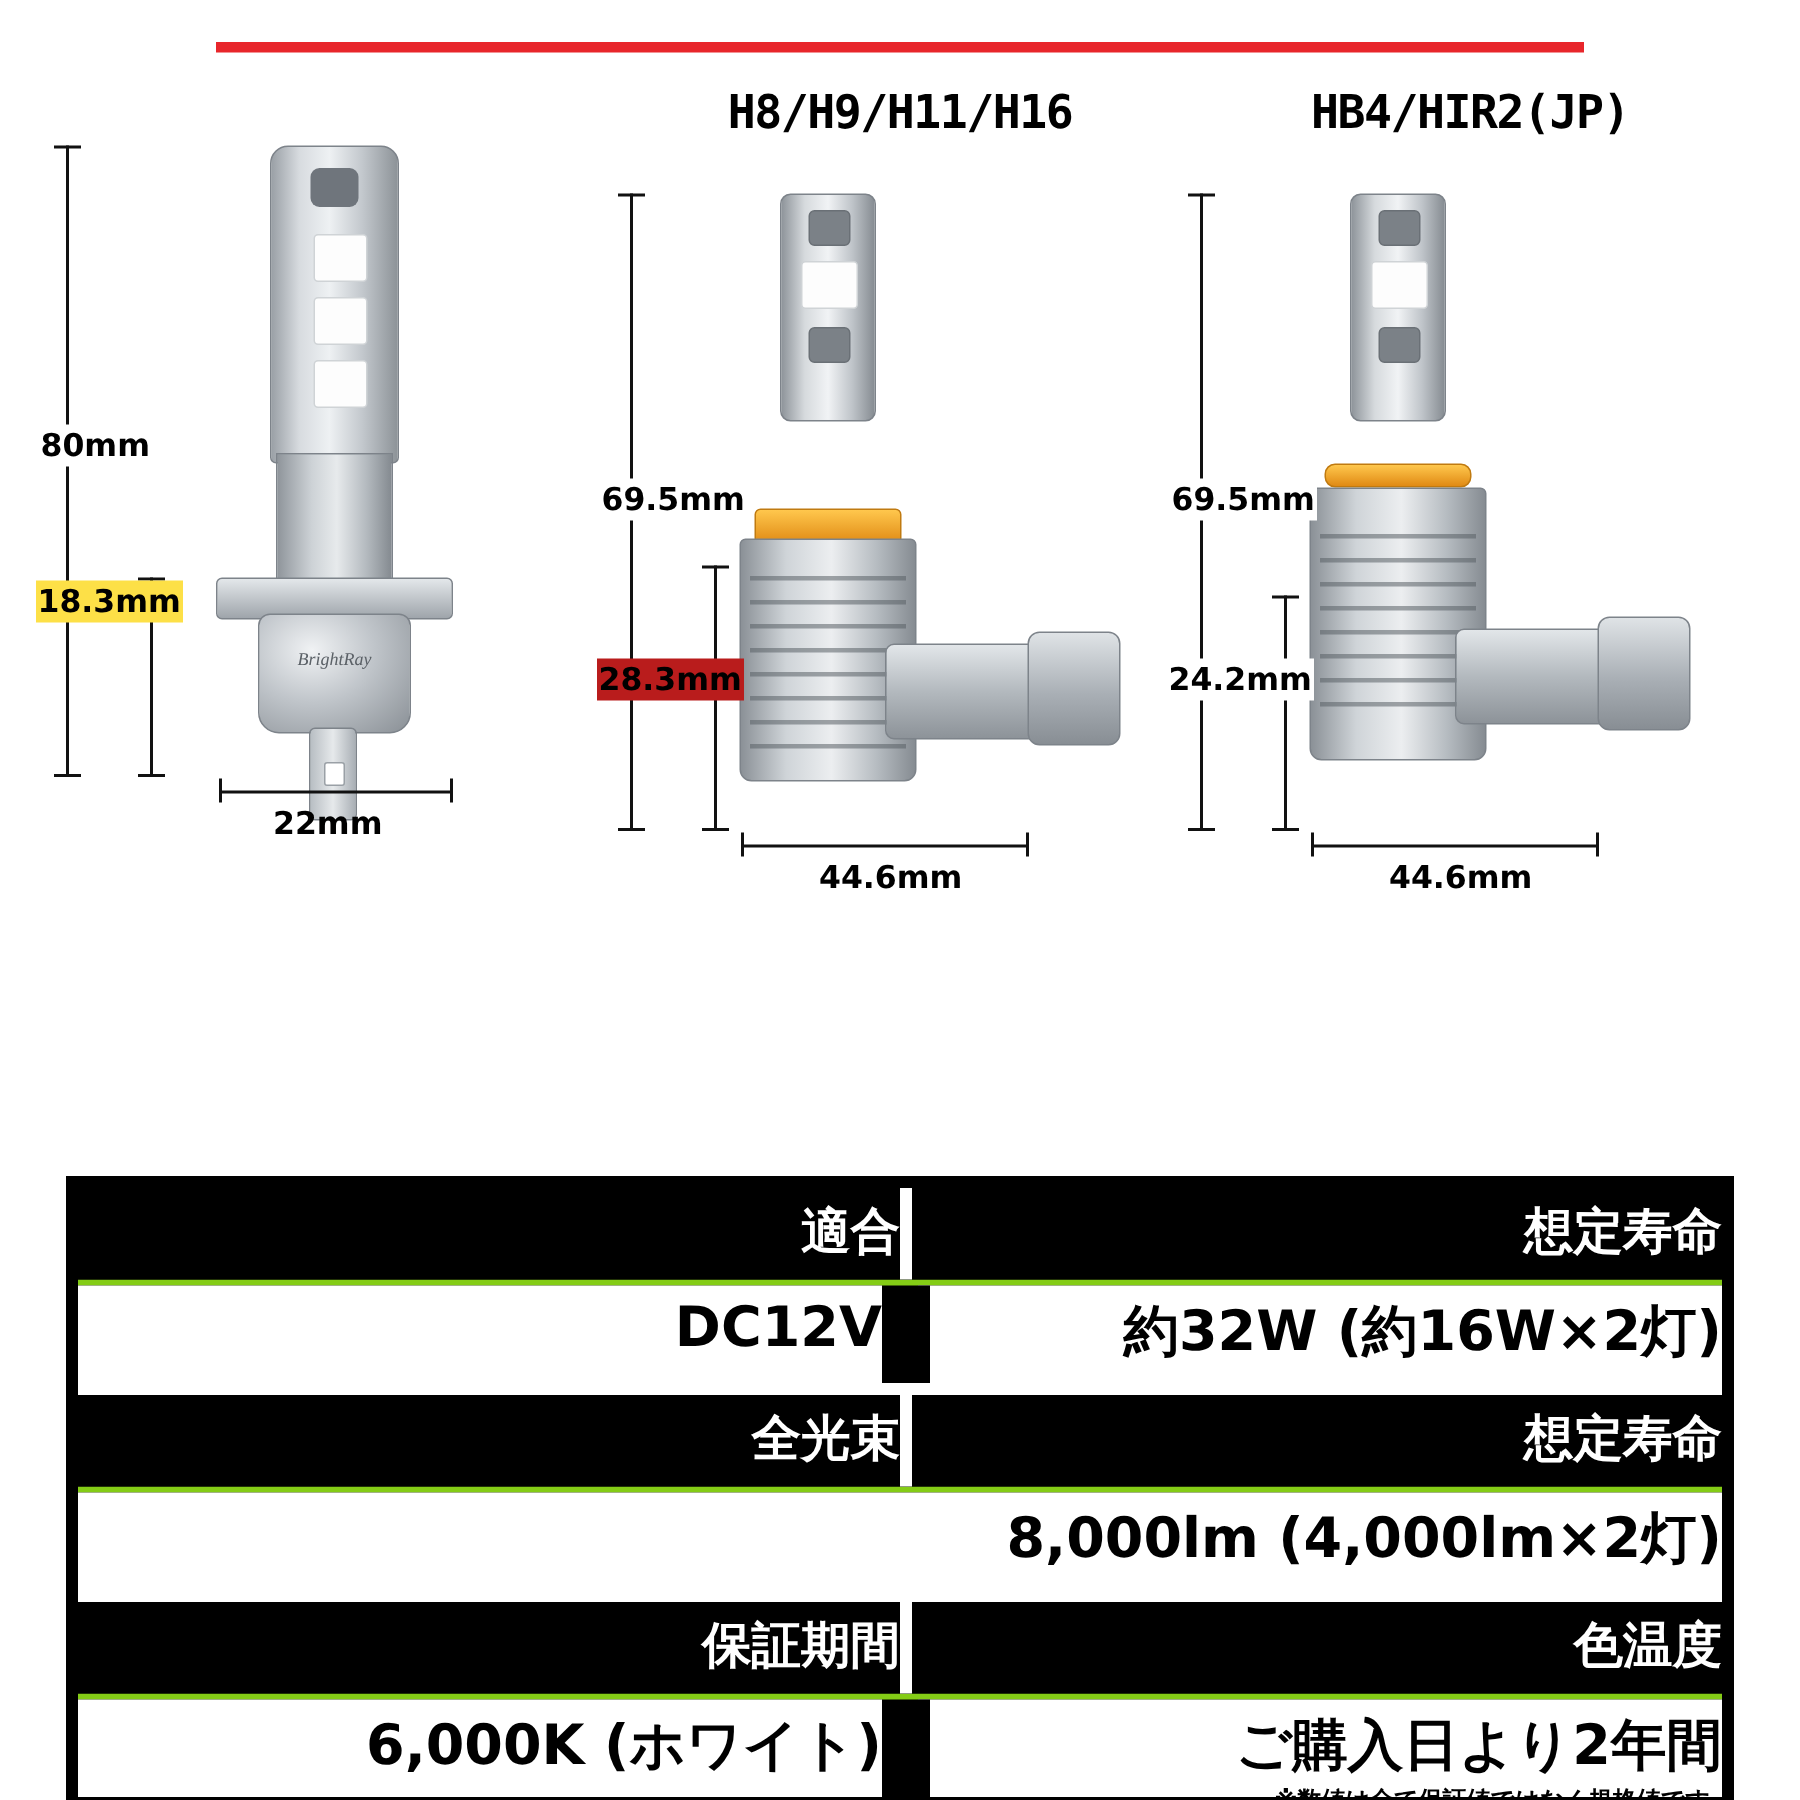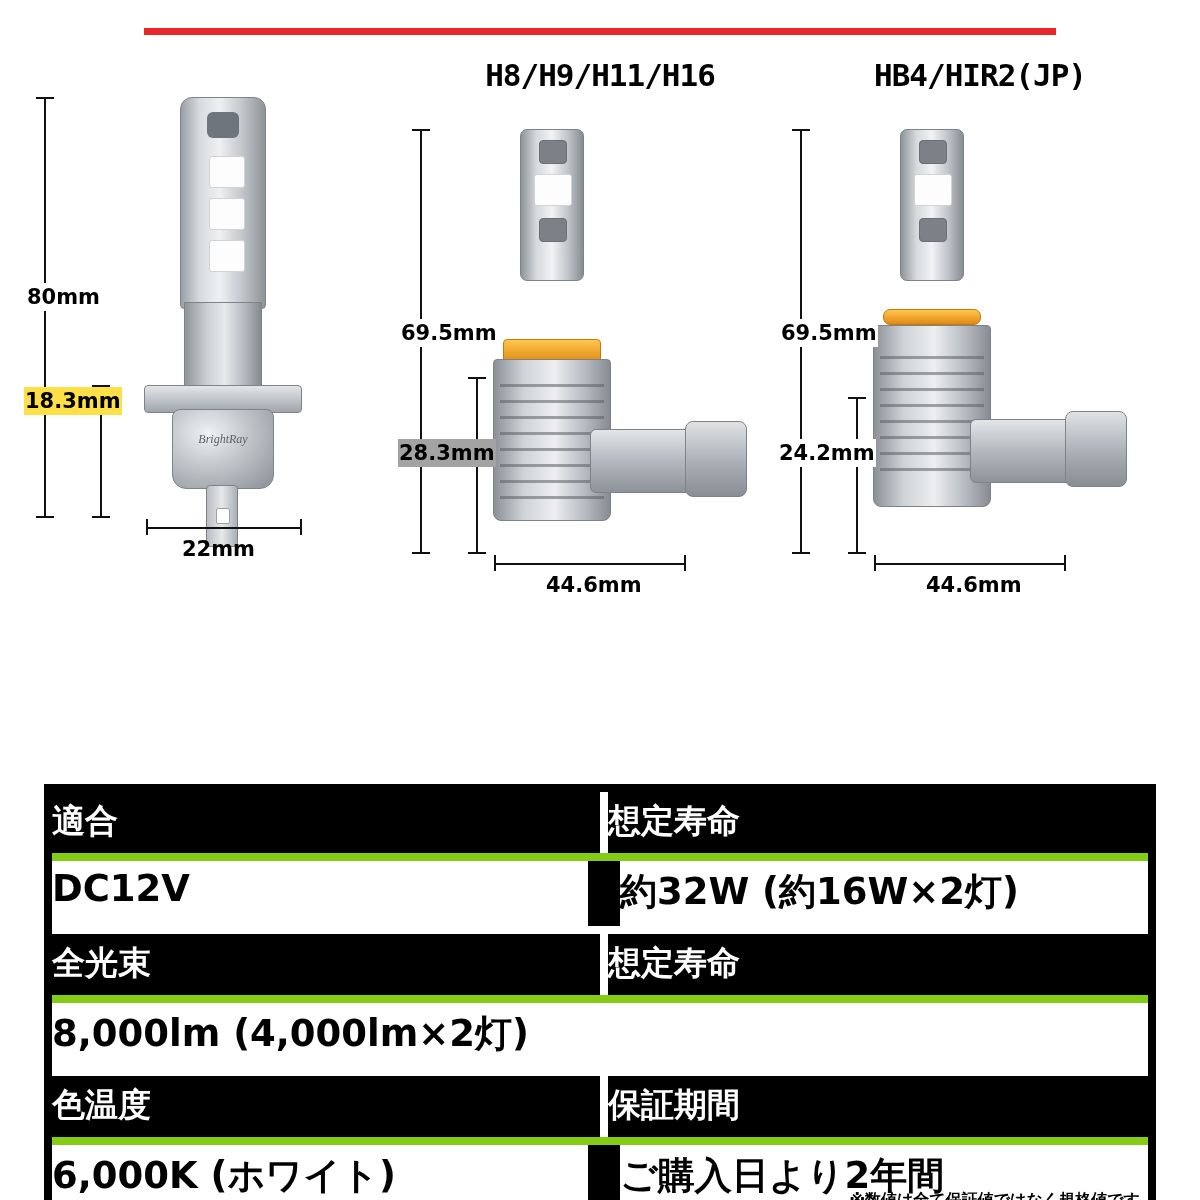--- a/index.html
+++ b/index.html
@@ -194,41 +194,41 @@
     left: 44px;
     top: 756px;
     width: 1112px;
     background: #000000;
     padding: 8px;
     box-sizing: border-box;
   }
   .spec-row { display: flex; }
   .spec-cell {
     flex: 1 1 50%;
-    text-align: left;
+    text-align: right;
     font-weight: 700;
     font-family: "DejaVu Sans", "Liberation Sans", sans-serif;
     box-sizing: border-box;
   }
   .spec-row.head .spec-cell {
     background: #000000;
     color: #ffffff;
     font-size: 33px;
     padding: 7px 0 9px 0;
   }
   .spec-row.head .spec-cell + .spec-cell { border-left: 8px solid #ffffff; }
   .spec-row.val .spec-cell {
     background: #ffffff;
     color: #000000;
     font-size: 37px;
     padding: 6px 0 9px 0;
   }
   .spec-row.val .spec-cell + .spec-cell { border-left: 8px solid #000000; margin-left: 24px; }
   .spec-row + .spec-row { margin-top: 0; }
-  .spec-row.head + .spec-row.val { border-top: 8px solid #84cc16; }
+  .spec-row.head + .spec-row.val { border-top: 4px solid #84cc16; }
   .spec-row.val + .spec-row.head { border-top: 8px solid #ffffff; }
 
   
   .notes {
     position: absolute;
     right: 44px;
     bottom: 16px;
     text-align: right;
     font-size: 16px;
     font-weight: 700;
@@ -307,21 +307,21 @@
         </div>
 
         <div class="vline" style="left:10px; top:18px; height:424px;"></div>
         <div class="tick" style="left:2px; top:18px;"></div>
         <div class="tick" style="left:2px; top:441px;"></div>
         <div class="dim-label" style="left:-10px; top:208px; background:#fff; padding:2px 1px;">69.5mm</div>
 
         <div class="vline" style="left:66px; top:266px; height:176px;"></div>
         <div class="tick" style="left:58px; top:266px;"></div>
         <div class="tick" style="left:58px; top:441px;"></div>
-        <div class="dim-label" style="left:-12px; top:328px; background:#a3a3a3; padding:2px 1px;">28.3mm</div>
+        <div class="dim-label" style="left:-12px; top:328px; background:#b91c1c; padding:2px 1px;">28.3mm</div>
 
         <div class="hline" style="left:84px; top:452px; width:192px;"></div>
         <div class="vtick" style="left:84px; top:444px;"></div>
         <div class="vtick" style="left:274px; top:444px;"></div>
         <div class="dim-label" style="left:136px; top:462px;">44.6mm</div>
       </div>
     </div>
 
     <div class="product">
       <div class="product-title">HB4/HIR2(JP)</div>
@@ -382,22 +382,22 @@
 
     <div class="spec-row head">
       <div class="spec-cell">全光束</div>
       <div class="spec-cell">想定寿命</div>
     </div>
     <div class="spec-row val">
       <div class="spec-cell">8,000lm (4,000lm×2灯)</div>
     </div>
 
     <div class="spec-row head">
+      <div class="spec-cell">保証期間</div>
       <div class="spec-cell">色温度</div>
-      <div class="spec-cell">保証期間</div>
     </div>
     <div class="spec-row val">
       <div class="spec-cell">6,000K (ホワイト)</div>
       <div class="spec-cell">ご購入日より2年間</div>
     </div>
 
   </div>
 
   <div class="notes">
     <div>※数値は全て保証値ではなく規格値です。</div>

